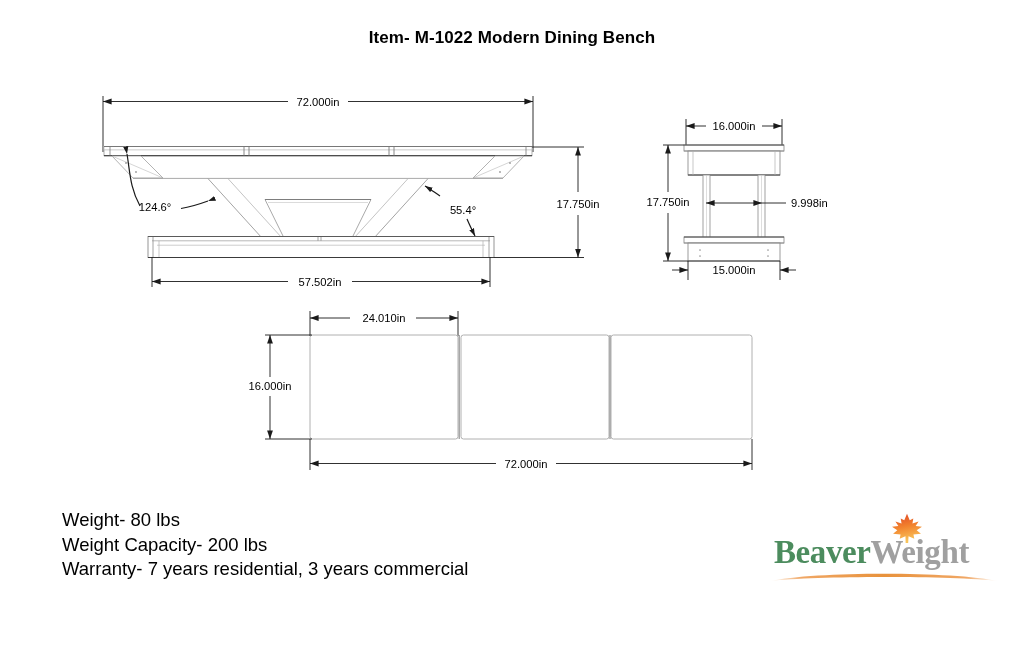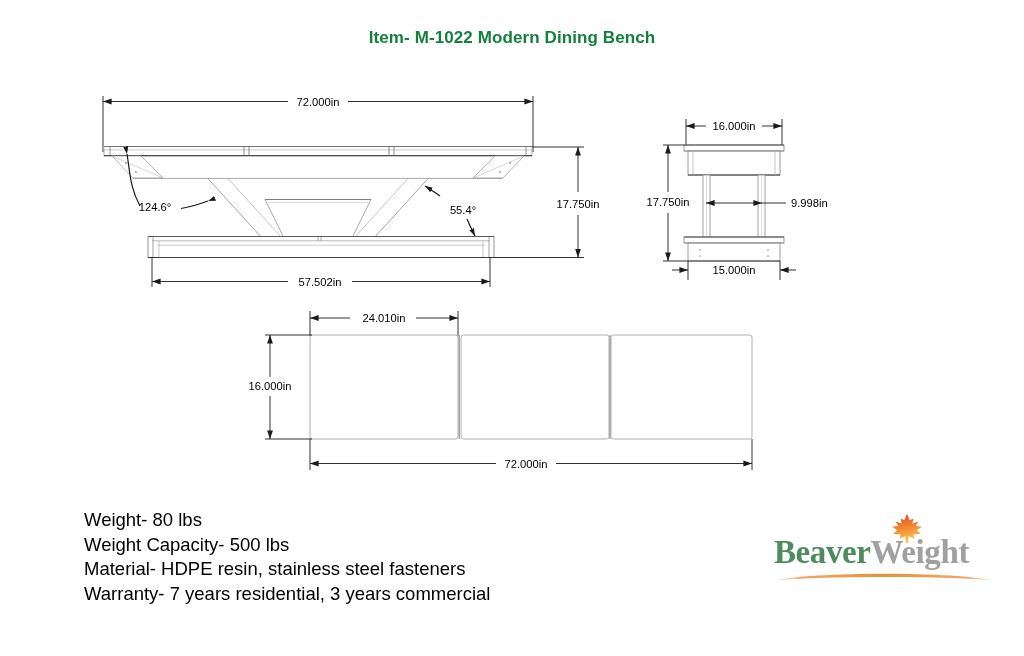--- a/index.html
+++ b/index.html
@@ -24,31 +24,30 @@
   }
   .dwg-title {
     position: absolute;
     left: 0;
     top: 28px;
     width: 1024px;
     text-align: center;
     font-size: 17px;
     font-weight: bold;
     letter-spacing: 0.1px;
-    color: #15803d;
+    color: #000000;
   }
   .specs {
     position: absolute;
     left: 62px;
     top: 508px;
     font-size: 18.5px;
     line-height: 24.5px;
     color: #000;
     white-space: nowrap;
-    margin-left: 22px;
   }
   .specs div { white-space: nowrap; }
 
   .logo {
     position: absolute;
     left: 768px;
     top: 512px;
     width: 232px;
     height: 78px;
   }
@@ -316,22 +315,21 @@
       <line x1="752" y1="439" x2="752" y2="470" stroke="#1a1a1a" stroke-width="0.9"></line>
       <line x1="310" y1="463.5" x2="496" y2="463.5" stroke="#1a1a1a" stroke-width="0.9" marker-start="url(#arrR)"></line>
       <line x1="556" y1="463.5" x2="752" y2="463.5" stroke="#1a1a1a" stroke-width="0.9" marker-end="url(#arrL)"></line>
       <text class="dim-txt" x="526" y="467.5" text-anchor="middle">72.000in</text>
     </g>
   </g>
 </svg>
 
 <div class="specs">
   <div>Weight- 80 lbs</div>
-  <div>Weight Capacity- 500 lbs</div>
-  <div>Material- HDPE resin, stainless steel fasteners</div>
+  <div>Weight Capacity- 200 lbs</div>
   <div>Warranty- 7 years residential, 3 years commercial</div>
 </div>
 
 <div class="logo">
   <svg class="logo-leaf" viewBox="0 0 40 40">
     <path d="M20,2 L23.2,9.6 L27.4,7.6 L26.4,13.4 L33.6,11.2 L30.2,16.6 L37.6,17.4 L31.4,21.6 L36.4,25.6 L27.6,26.4 L28.6,31.6 L21.8,28.4 L21.4,36.6 L18.4,36.6 L18.2,28.4 L11.4,31.6 L12.4,26.4 L3.6,25.6 L8.6,21.6 L2.4,17.4 L9.8,16.6 L6.4,11.2 L13.6,13.4 L12.6,7.6 L16.8,9.6 Z" fill="url(#leafGrad2)"></path>
   </svg>
   <div class="logo-word">
     <span class="logo-beaver">Beaver</span><span class="logo-springs">Weight</span>
   </div>

